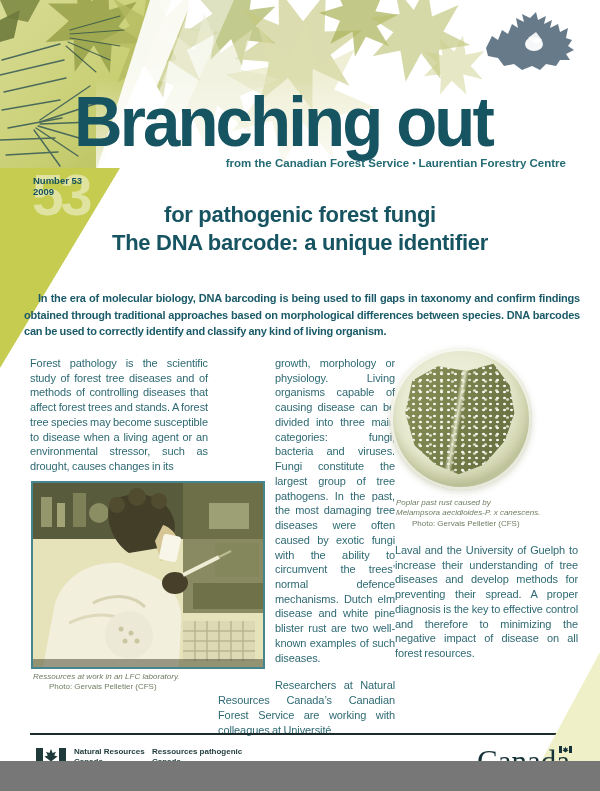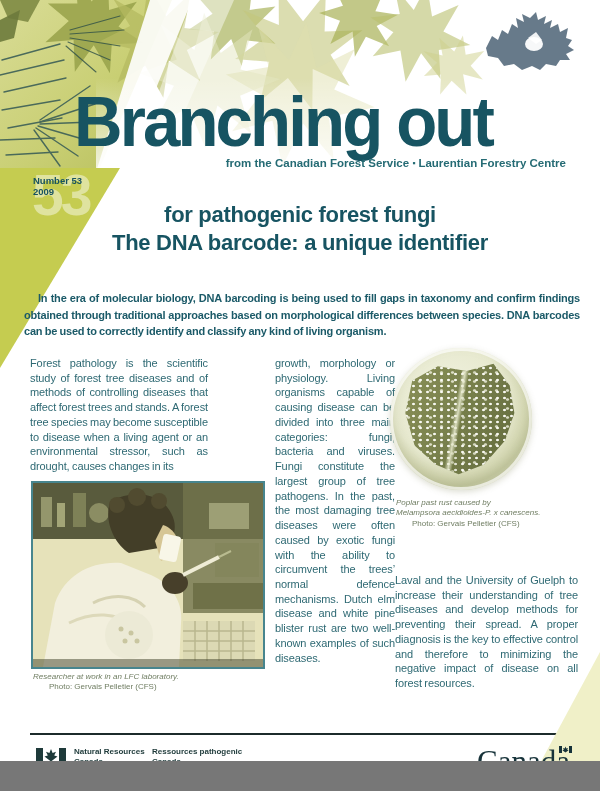--- a/index.html
+++ b/index.html
@@ -51,21 +51,21 @@
   }
   .body-text{
     font-size:11px;color:#2e6973;line-height:1.34;text-align:justify;
     letter-spacing:-.1px;word-spacing:-.5px;
   }
   .col1{position:absolute;left:30px;top:356px;width:178px;}
   .col2{position:absolute;left:218px;top:356px;width:177px;}
   .col2 .wrap-spacer{float:left;width:57px;height:210px;margin-top:121px;}
   .col2 p{margin:0;}
   .col2 p + p{margin-top:13px;}
-  .col3{position:absolute;left:395px;top:543px;width:183px;margin-top:30px;}
+  .col3{position:absolute;left:395px;top:543px;width:183px;}
   
   .lab-photo{
     position:absolute;left:31px;top:481px;width:230px;height:184px;z-index:2;
     border:2px solid #47858e;background:#e6e2ba;
   }
   .caption{
     position:absolute;z-index:3;font-size:8px;color:#6f7d62;line-height:1.3;
   }
   .caption .cap-italic{font-style:italic;display:block;}
   .caption .cap-plain{display:block;padding-left:16px;}
@@ -192,20 +192,21 @@
     <span style="display:block">The DNA barcode: a unique identifier</span>
   </div>
 
   <div class="intro">In the era of molecular biology, DNA barcoding is being used to fill gaps in taxonomy and confirm findings obtained through traditional approaches based on morphological differences between species. DNA barcodes can be used to correctly identify and classify any kind of living organism.</div>
 
   <div class="body-text col1">Forest pathology is the scientific study of forest tree diseases and of methods of controlling diseases that affect forest trees and stands. A forest tree species may become susceptible to disease when a living agent or an environmental stressor, such as drought, causes changes in its</div>
 
   <div class="body-text col2">
     <div class="wrap-spacer"></div>
     <p>growth, morphology or physiology. Living organisms capable of causing disease can be divided into three main categories: fungi, bacteria and viruses. Fungi constitute the largest group of tree pathogens. In the past, the most damaging tree diseases were often caused by exotic fungi with the ability to circumvent the trees’ normal defence mechanisms. Dutch elm disease and white pine blister rust are two well-known examples of such diseases.</p>
+    <p>Researchers at Natural Resources Canada’s Canadian Forest Service are working with colleagues at Université</p>
   </div>
 
   <div class="body-text col3">Laval and the University of Guelph to increase their understanding of tree diseases and develop methods for preventing their spread. A proper diagnosis is the key to effective control and therefore to minimizing the negative impact of disease on all forest resources.</div>
 
   <div class="lab-photo">
     <svg width="230" height="184" viewBox="0 0 230 184">
       <rect width="230" height="184" fill="#e6e2ba"></rect>
       <rect width="230" height="56" fill="#595b3d"></rect>
       <rect x="150" y="0" width="80" height="130" fill="#72744c" opacity="0.8"></rect>
       <rect x="8" y="14" width="11" height="30" fill="#94966c"></rect>
@@ -231,21 +232,21 @@
       <circle cx="88" cy="146" r="2.5" fill="#c9c6a0"></circle>
         <circle cx="98" cy="150" r="2.5" fill="#c9c6a0"></circle>
         <circle cx="92" cy="158" r="2.5" fill="#c9c6a0"></circle>
         <circle cx="104" cy="158" r="2.5" fill="#c9c6a0"></circle>
       <rect x="150" y="138" width="72" height="40" fill="#dcd9b4"></rect>
       <path d="M150,148 h72 M150,158 h72 M150,168 h72 M162,138 v40 M174,138 v40 M186,138 v40 M198,138 v40 M210,138 v40" stroke="#b9b78e" stroke-width="1.5" fill="none"></path>
       <rect x="0" y="176" width="230" height="8" fill="#3f4129" opacity="0.5"></rect>
     </svg>
   </div>
   <div class="caption lab-caption">
-    <span class="cap-italic">Researcher at work in an LFC laboratory.</span>
+    <span class="cap-italic">Ressources at work in an LFC laboratory.</span>
     <span class="cap-plain">Photo: Gervais Pelletier (CFS)</span>
   </div>
 
   <div class="petri">
     <div class="petri-leaves"></div>
   </div>
   <div class="caption petri-caption">
     <span class="cap-italic">Poplar past rust caused by</span>
     <span class="cap-italic">Melampsora aecidioides-P. x canescens.</span>
     <span class="cap-plain">Photo: Gervais Pelletier (CFS)</span>

